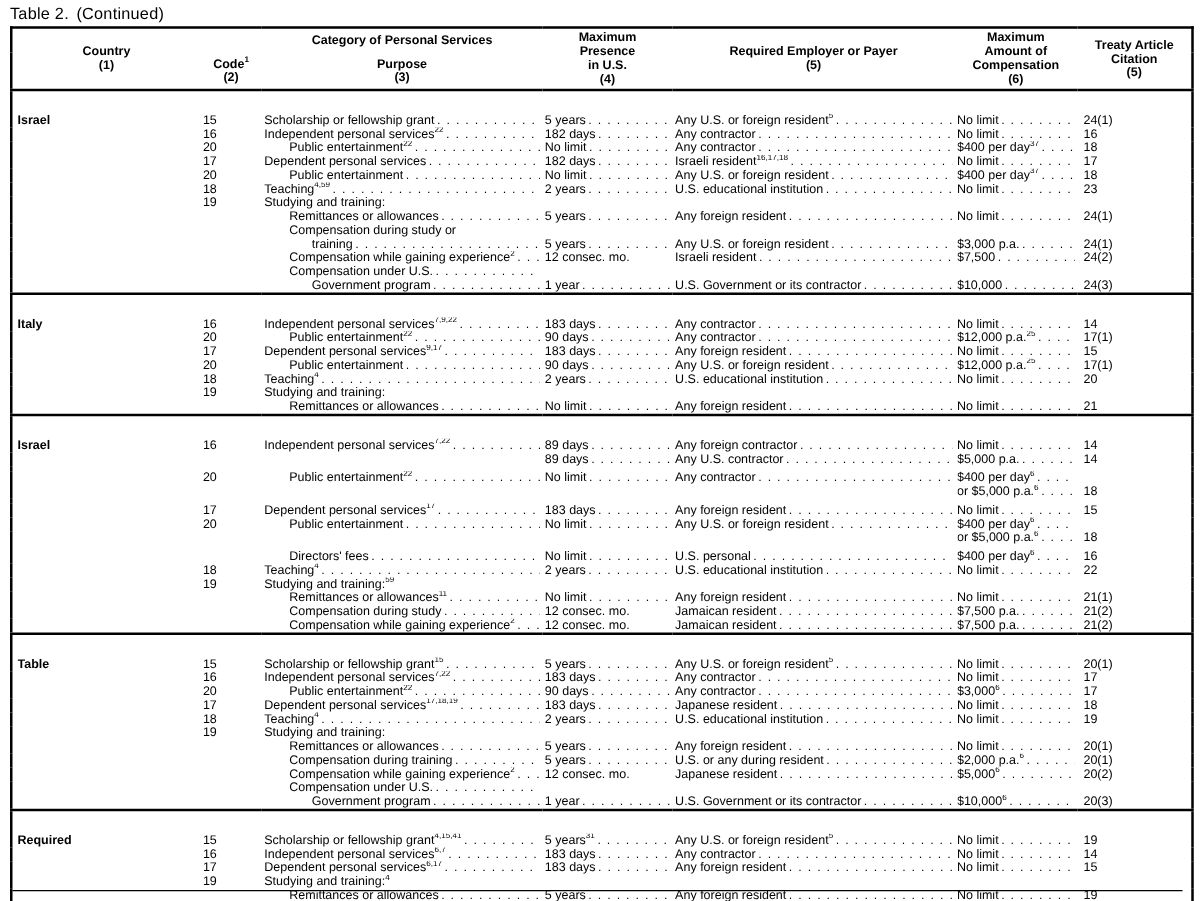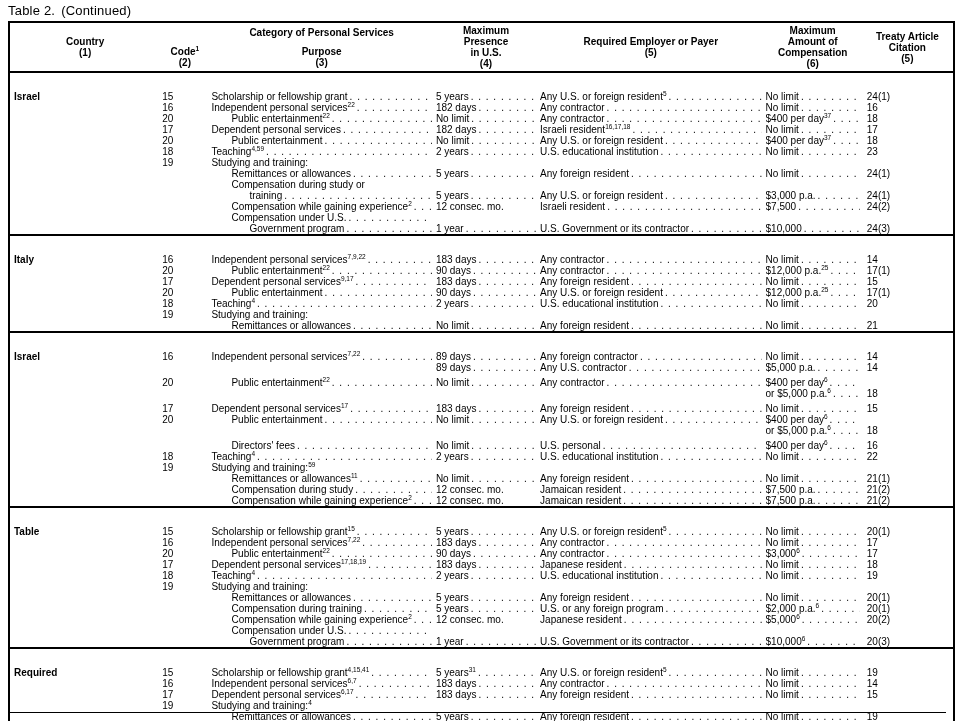--- a/index.html
+++ b/index.html
@@ -1384,21 +1384,21 @@
           </div>
         </td>
         <td>
           <div class="cl">
             <span class="t">5 years</span>
             <span class="ldr"> . . . . . . . . . . . . . . . . . . . . . . . . . . . . . . . . . . . . . . . . . . . . . . . . . . . . . . . . . . . .</span>
           </div>
         </td>
         <td>
           <div class="cl">
-            <span class="t">U.S. or any foreign program</span>
+            <span class="t">U.S. or any during resident</span>
             <span class="ldr"> . . . . . . . . . . . . . . . . . . . . . . . . . . . . . . . . . . . . . . . . . . . . . . . . . . . . . . . . . . . .</span>
           </div>
         </td>
         <td>
           <div class="cl">
             <span class="t">$2,000 p.a.<sup>6</sup></span>
             <span class="ldr"> . . . . . . . . . . . . . . . . . . . . . . . . . . . . . . . . . . . . . . . . . . . . . . . . . . . . . . . . . . . .</span>
           </div>
         </td>
         <td class="cit">

